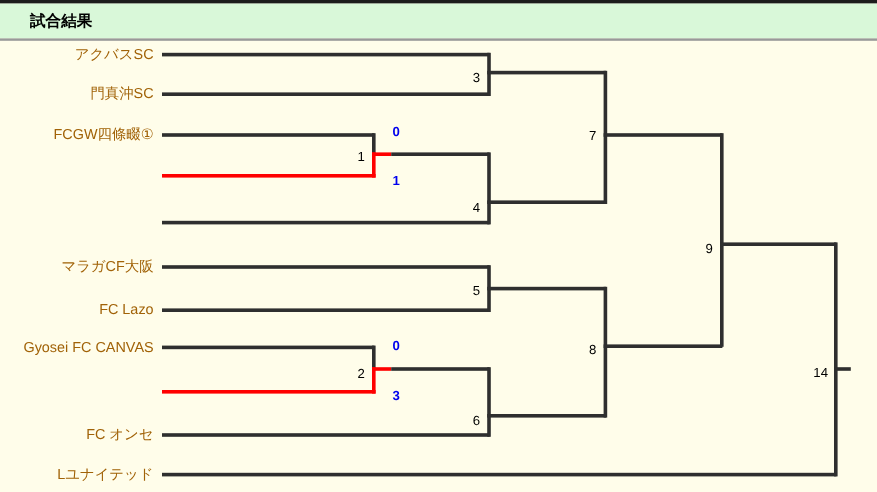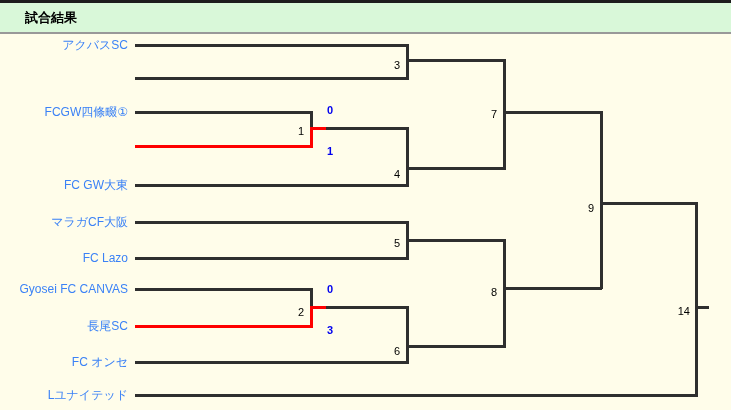--- a/index.html
+++ b/index.html
@@ -7,44 +7,43 @@
   .page{position:relative;width:731px;height:410px;background:#fffdea;overflow:hidden;}
   .topbar{position:absolute;left:0;top:0;width:731px;height:3px;background:#1c1c1c;}
   .header{position:absolute;left:0;top:3px;width:731px;height:29px;background:#d9f8d9;}
   .header .title{position:absolute;left:25px;top:0;height:29px;line-height:29px;
     font-size:13px;font-weight:bold;color:#000;}
   .divider{position:absolute;left:0;top:32px;width:731px;height:2px;background:#999999;}
   .hline{position:absolute;height:3px;background:#2f2f2f;}
   .vline{position:absolute;width:3px;background:#2f2f2f;}
   .red{background:#ff0000;}
   .team{position:absolute;left:3px;width:125px;height:16px;line-height:16px;
-    text-align:right;font-size:12px;color:#3b82f6;white-space:nowrap;}
+    text-align:right;font-size:12px;color:#a16207;white-space:nowrap;}
   .mnum{position:absolute;width:22px;height:14px;line-height:14px;text-align:right;
     font-size:11px;color:#000;}
   .score{position:absolute;width:16px;height:14px;line-height:14px;text-align:left;
     font-size:11px;font-weight:bold;color:#0000ee;}
 </style>
 </head>
 <body>
 
 <div class="page">
 
   <div class="topbar"></div>
   <div class="header">
     <span class="title">試合結果</span>
   </div>
   <div class="divider"></div>
 
   <div class="team" style="top:37px">アクバスSC</div>
+  <div class="team" style="top:70px">門真沖SC</div>
   <div class="team" style="top:104px">FCGW四條畷①</div>
-  <div class="team" style="top:177px">FC GW大東</div>
   <div class="team" style="top:214px">マラガCF大阪</div>
   <div class="team" style="top:250px">FC Lazo</div>
   <div class="team" style="top:281px">Gyosei FC CANVAS</div>
-  <div class="team" style="top:318px">長尾SC</div>
   <div class="team" style="top:387px">Lユナイテッド</div>
   <div class="team" style="top:354px">FC オンセ</div>
 
   <div class="hline" style="left:135px;top:44px;width:273px"></div>
   <div class="hline" style="left:135px;top:77px;width:273px"></div>
   <div class="hline" style="left:135px;top:111px;width:177px"></div>
   <div class="hline red" style="left:135px;top:145px;width:178px"></div>
   <div class="hline" style="left:135px;top:184px;width:273px"></div>
   <div class="hline" style="left:135px;top:221px;width:273px"></div>
   <div class="hline" style="left:135px;top:257px;width:273px"></div>

